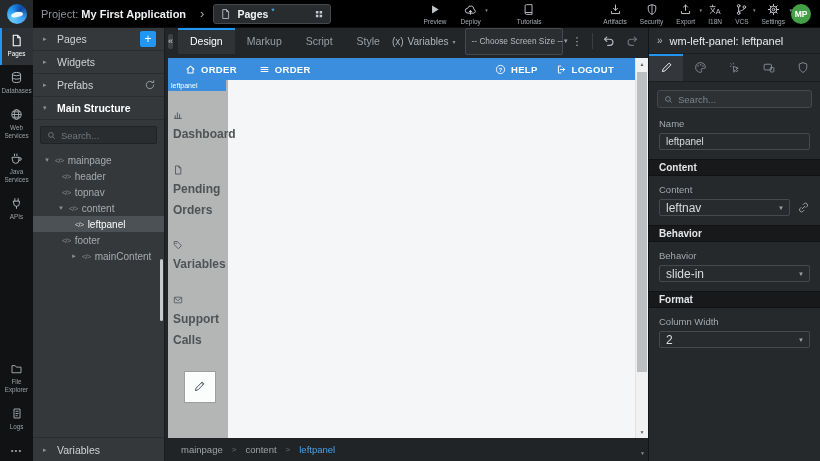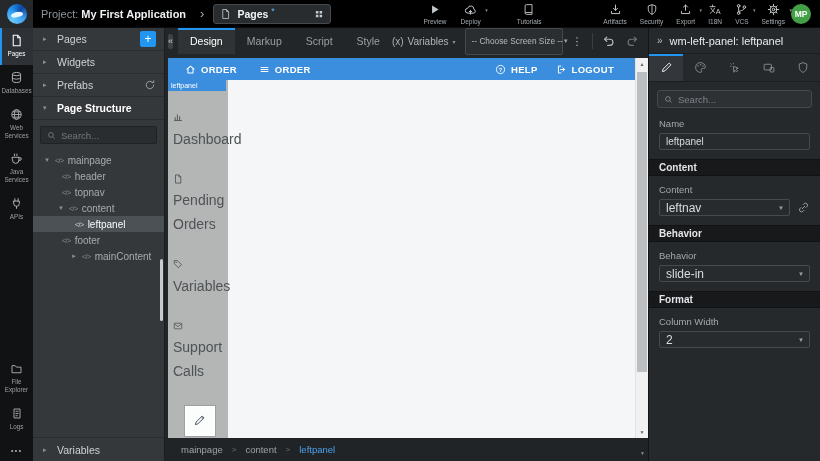--- a/index.html
+++ b/index.html
@@ -75,21 +75,21 @@
   .icon-btn { color:#b6bbbf; cursor:pointer; }
   .icon-btn.dim { color:#6f757a; }
 
   
   .canvas { position:relative; flex:1; margin:4px 0 0 3px; background:#f5f6f7; overflow:hidden; }
   .bluebar { height:22px; background:#3a8edd; display:flex; align-items:center; padding:0 20px 0 17px; gap:22px; }
   .nav-link { display:flex; align-items:center; gap:5px; color:#fff; font-size:9.5px; font-weight:bold; letter-spacing:.3px; cursor:pointer; }
   .nav-right { margin-left:auto; display:flex; gap:18px; padding-right:14px; }
   .sel-tag { position:absolute; left:0; top:22px; width:58px; height:11px; background:#3a8edd; color:#fff; font-size:7px; line-height:11px; padding-left:3px; z-index:2; }
   .gray-panel { position:absolute; left:0; top:22px; bottom:0; width:60px; background:#b4b5b5; padding:24px 2px 0 5px; }
-  .gp-item { font-size:14px; font-weight:normal; color:#4e5356; line-height:1.7; margin-bottom:14px; cursor:pointer; }
+  .gp-item { font-size:12px; font-weight:bold; color:#4e5356; line-height:1.7; margin-bottom:14px; cursor:pointer; }
   .gp-item svg { display:inline-block; vertical-align:-2px; margin-right:3px; color:#50565a; }
   .edit-btn { margin:22px auto 0; width:30px; height:30px; background:#fbfcfc; border:1px solid #fff; box-shadow:0 0 0 1px #9aa0a2; display:flex; align-items:center; justify-content:center; color:#42505c; cursor:pointer; }
   .c-scrollbar { position:absolute; right:0; top:0; bottom:0; width:13px; background:#f1f1f1; border-left:1px solid #e2e2e2; }
   .c-arrow { height:12px; display:flex; align-items:center; justify-content:center; font-size:5px; color:#606468; cursor:pointer; }
   .c-arrow.bottom { position:absolute; bottom:0; left:0; right:0; }
   .c-thumb { position:absolute; top:14px; left:1px; width:10px; height:300px; background:#bcbfc1; cursor:pointer; }
 
   
   .breadcrumb { height:23px; min-height:23px; background:#212427; display:flex; align-items:center; gap:9px; padding-left:16px; font-size:9.5px; position:relative; }
   .bc-item { color:#9ea3a6; cursor:pointer; }
@@ -308,21 +308,21 @@
     <div class="lp-row">
       <span class="lp-caret">▸</span>
       <span class="lp-label">Prefabs</span>
       <svg class="refresh-ic" width="12" height="12" viewBox="0 0 16 16" fill="none" stroke="currentColor" stroke-width="1.3" stroke-linecap="round">
           <path d="M13 8a5 5 0 11-1.4-3.5"></path>
           <path d="M13 2.3v2.4h-2.4"></path>
         </svg>
     </div>
     <div class="lp-row strong">
       <span class="lp-caret">▾</span>
-      <span class="lp-label">Page Structure</span>
+      <span class="lp-label">Main Structure</span>
     </div>
     <div class="lp-search-wrap">
       <div class="lp-search">
         <svg width="9" height="9" viewBox="0 0 16 16" fill="none" stroke="currentColor" stroke-width="1.6">
             <circle cx="7" cy="7" r="4.2"></circle>
             <path d="M10.2 10.2L13.5 13.5"></path>
           </svg>
         <span>Search...</span>
       </div>
     </div>

